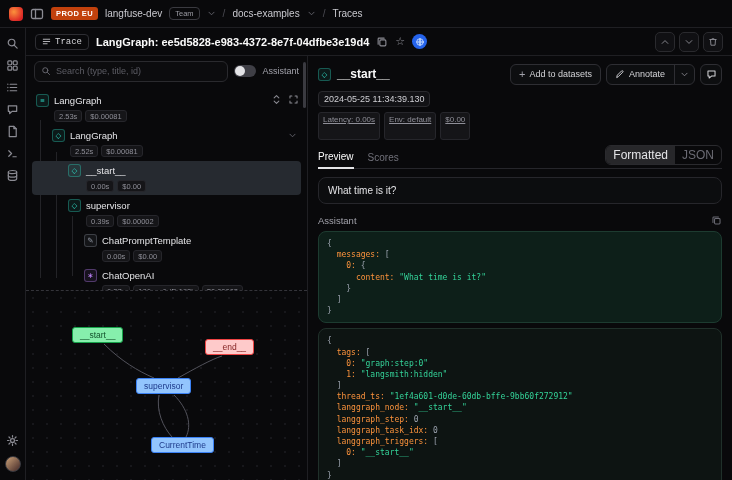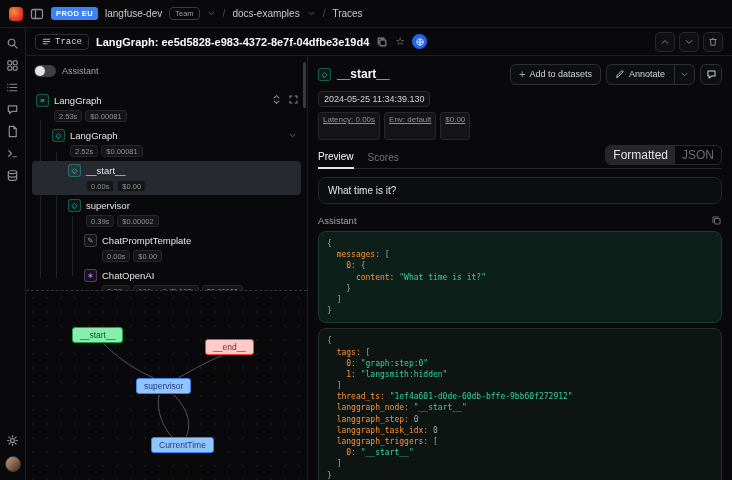--- a/index.html
+++ b/index.html
@@ -8,21 +8,21 @@
     width:732px; height:480px; position:relative; overflow:hidden;
     background:#09090b; color:#e4e4e7;
     font-family:"Liberation Sans", sans-serif; font-size:11px;
   }
   svg.i { display:block; stroke:currentColor; fill:none; stroke-width:1.3; stroke-linecap:round; stroke-linejoin:round; }
 
   
   .topbar { height:28px; display:flex; align-items:center; gap:7px; padding:0 9px; border-bottom:1px solid #1f1f23; }
   .logo { width:14px; height:14px; border-radius:4px; background:radial-gradient(circle at 35% 35%, #fb923c, #dc2626 75%); flex:0 0 auto; }
   .icon-btn { color:#8b8b93; display:flex; align-items:center; justify-content:center; background:none; border:0; cursor:pointer; padding:0; }
-  .env-badge { background:#3b82f6; color:#fff; font-size:7.5px; font-weight:bold; letter-spacing:.4px; padding:2px 5px; border-radius:3px; }
+  .env-badge { background:#c2410c; color:#fff; font-size:7.5px; font-weight:bold; letter-spacing:.4px; padding:2px 5px; border-radius:3px; }
   .crumb { color:#c9c9cf; font-size:10px; }
   .crumb-sep { color:#4b4b52; font-size:10px; }
   .tag-badge { border:1px solid #3a3a40; color:#9a9aa2; font-size:7.5px; padding:1px 5px; border-radius:4px; }
   .chev { color:#6b6b74; }
 
   
   .body { display:flex; height:452px; }
   .rail { width:26px; border-right:1px solid #1f1f23; display:flex; flex-direction:column; align-items:center; padding:9px 0 8px; gap:9px; }
   .rail .spacer { flex:1; }
   .avatar { width:16px; height:16px; border-radius:50%; background:linear-gradient(135deg,#b08968 20%,#5d4037 80%); border:1px solid #3a3a40; }
@@ -240,20 +240,27 @@
           </button>
         </div>
       </div>
 
       <div class="content">
 
         <aside class="left-panel">
           <span class="lp-scrollthumb"></span>
 
           <div class="search-row">
+            <span class="search-box">
+              <svg class="i" width="10" height="10" viewBox="0 0 14 14">
+                  <circle cx="6" cy="6" r="3.6"></circle>
+                  <path d="M9 9l3 3"></path>
+                </svg>
+              <input placeholder="Search (type, title, id)" style="">
+            </span>
             <span class="switch"></span>
             <span class="switch-label">Assistant</span>
           </div>
 
           <div class="tree">
             <span class="guide" style="left:14px; top:34px; height:158px;"></span>
             <span class="guide" style="left:30px; top:66px; height:126px;"></span>
             <span class="guide" style="left:46px; top:130px; height:60px;"></span>
             <span class="tree-tools">
               <span class="icon-btn">

